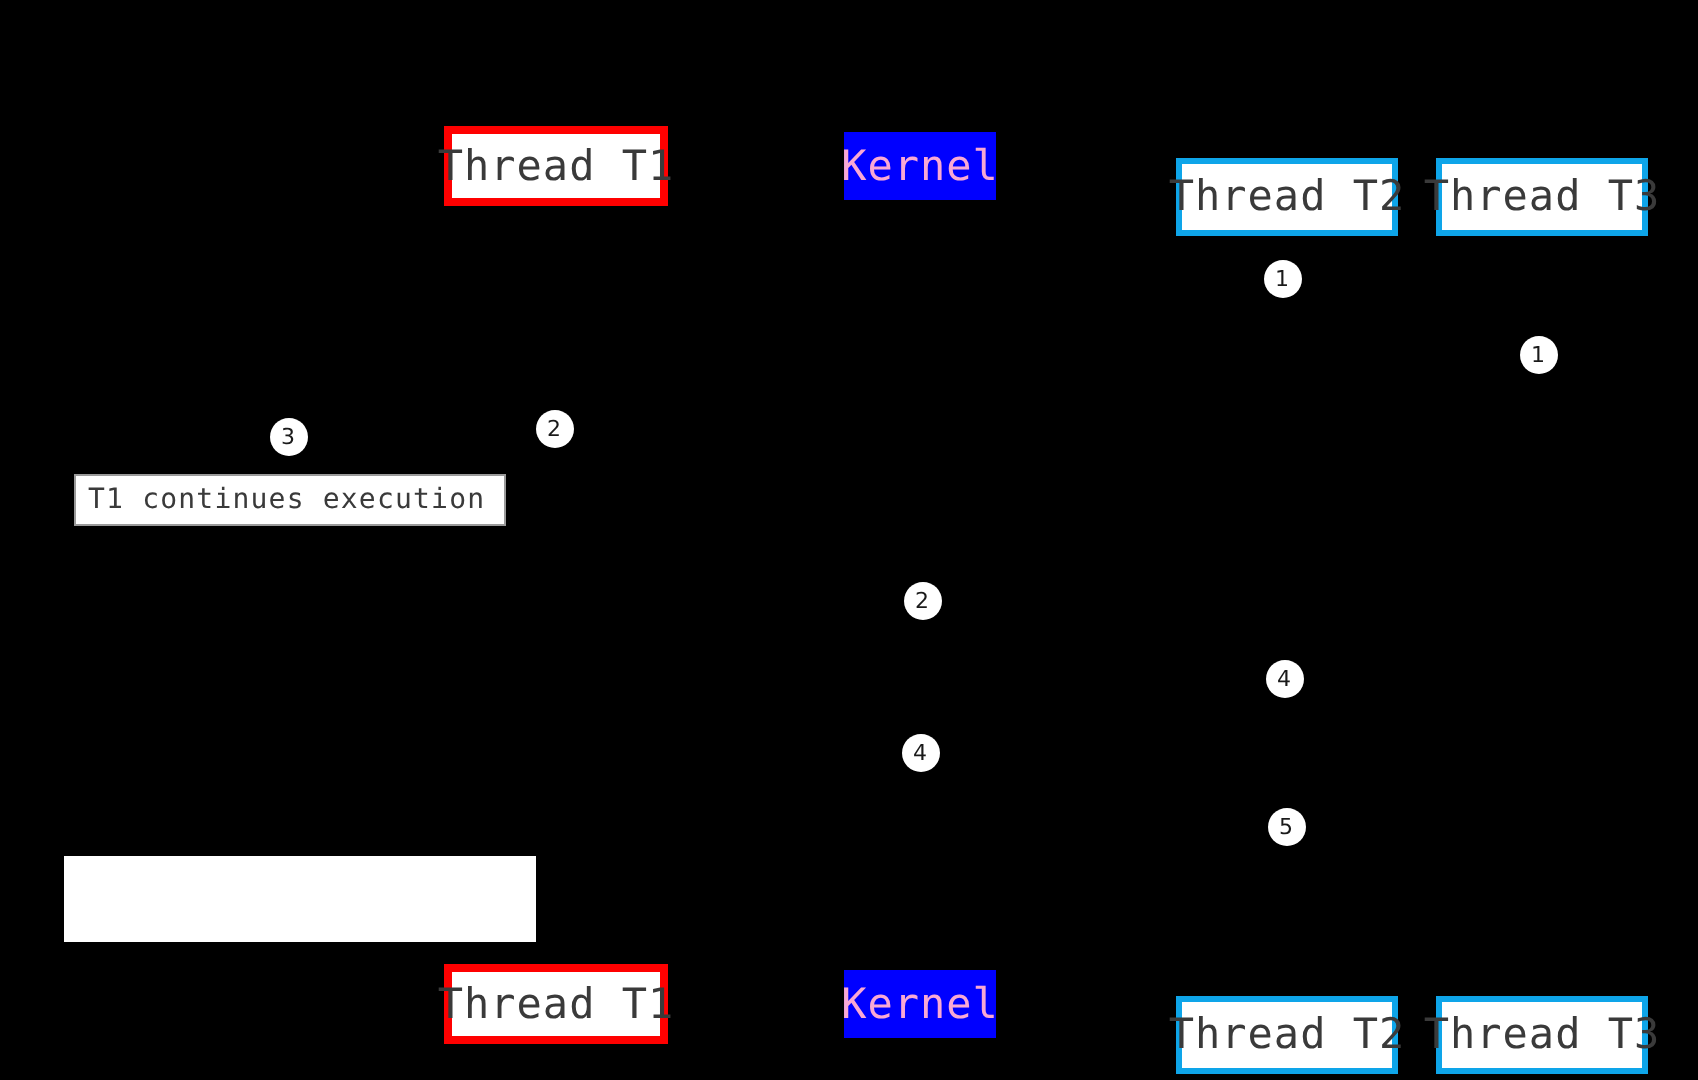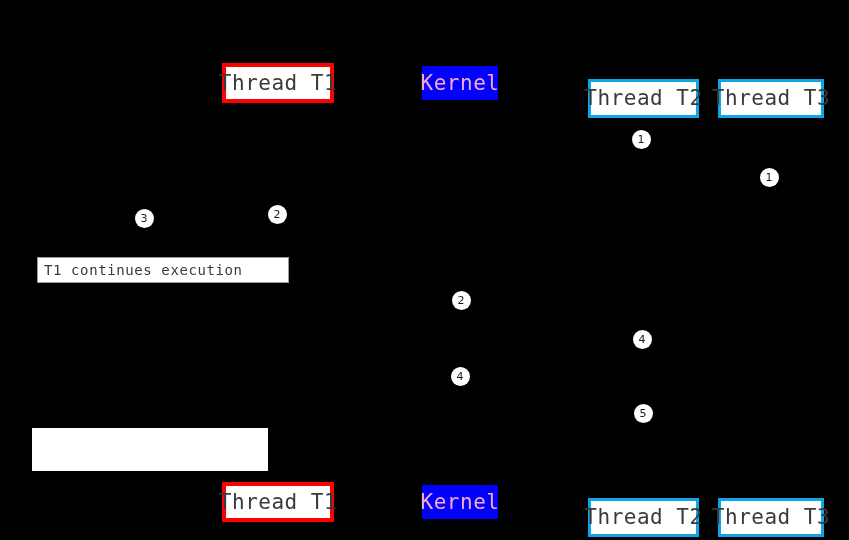--- a/index.html
+++ b/index.html
@@ -141,21 +141,21 @@
       </div>
       <div class="participant thread-blue" style="left: 588px; top: 483px; width: 111px; height: 39px;">
         <span>Thread T2</span>
       </div>
       <div class="participant thread-blue" style="left: 718px; top: 483px; width: 106px; height: 39px;">
         <span>Thread T3</span>
       </div>
     </div>
 
   <div id="notes-layer">
-      <div class="note-box" style="left: 37px; top: 237px; width: 252px; height: 26px; margin-top: 20px;">
+      <div class="note-box" style="left: 37px; top: 237px; width: 216px; height: 26px;">
         <span>T1 continues execution</span>
       </div>
       <div class="note-box blank" style="left: 32px; top: 428px; width: 236px; height: 43px;">
         <span></span>
       </div>
     </div>
 
   <div id="steps-layer">
       <div class="step-circle" style="left: 631.5px; top: 129.5px;">1</div>
       <div class="step-circle" style="left: 759.5px; top: 167.5px;">1</div>

